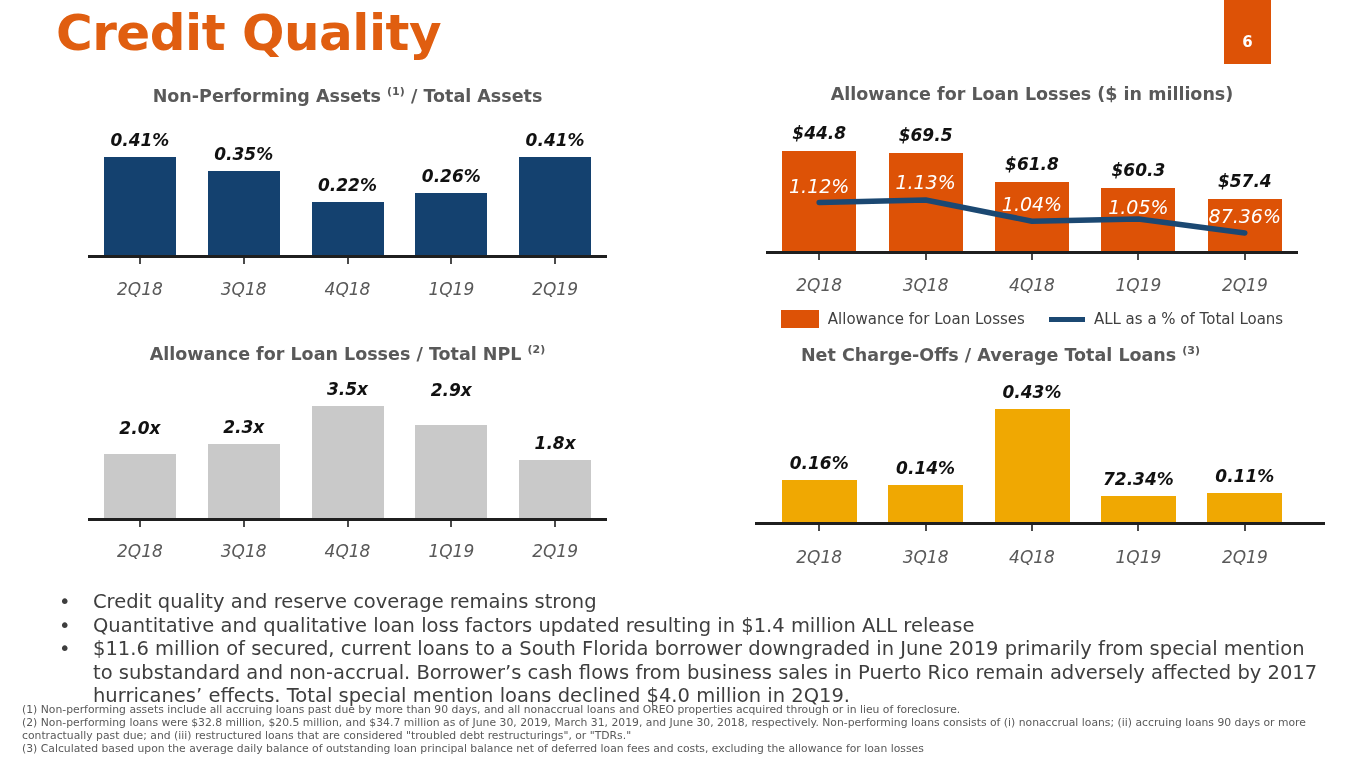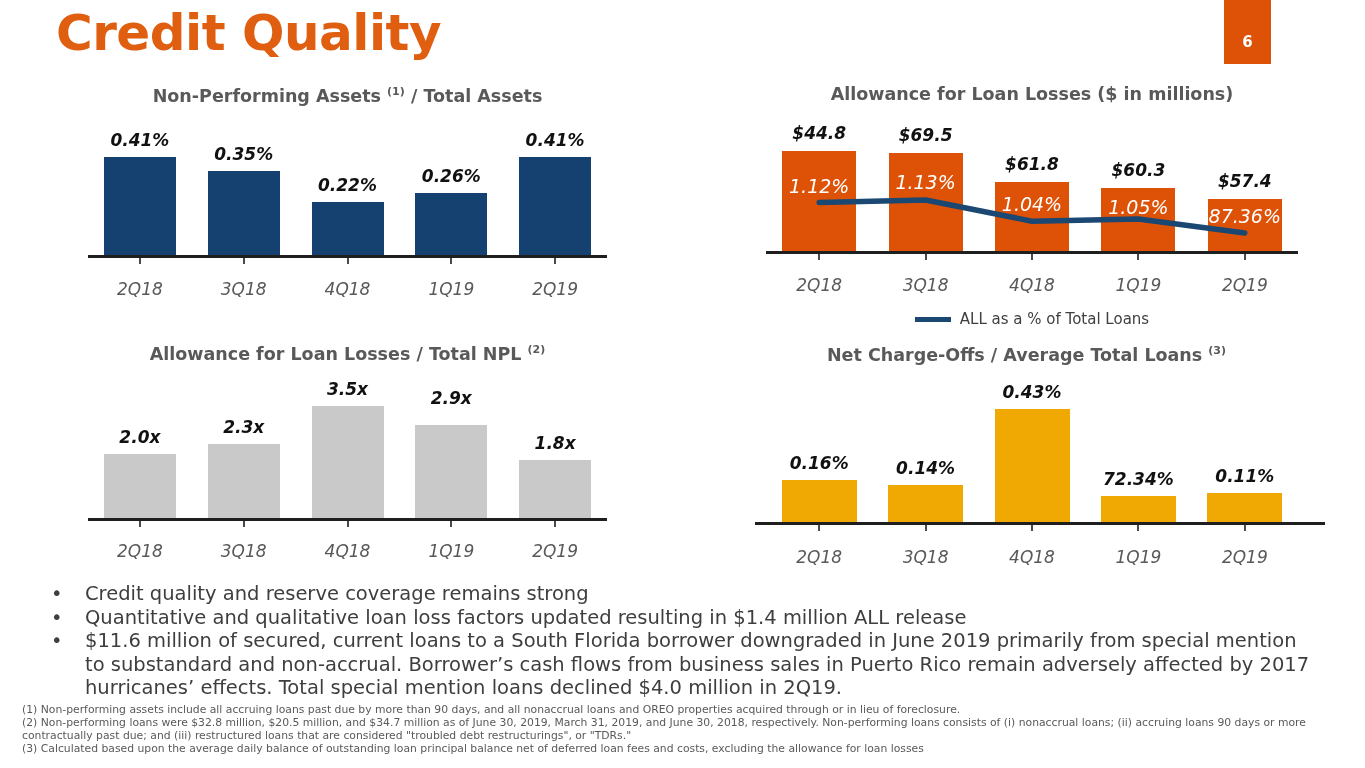--- a/index.html
+++ b/index.html
@@ -8,36 +8,36 @@
   .slide-title{position:absolute;left:56px;top:4px;margin:0;font-size:50px;font-weight:bold;
                color:#E05E10;letter-spacing:-0.5px;}
   .page-badge{position:absolute;left:1224px;top:0;width:47px;height:64px;background:#DD5206;
               color:#fff;font-size:15px;font-weight:bold;display:flex;align-items:flex-end;
               justify-content:center;padding-bottom:13px;box-sizing:border-box;}
   .chart-title{position:absolute;text-align:center;font-size:17.5px;font-weight:bold;color:#595959;}
   .chart-title sup{font-size:11px;}
   #t-npa{left:88px;top:85px;width:519px;}
   #t-all{left:766px;top:83px;width:532px;}
   #t-npl{left:88px;top:343px;width:519px;}
-  #t-nco{left:754px;top:344px;width:545px;}
+  #t-nco{left:728px;top:344px;width:545px;}
   #charts-layer{position:absolute;left:0;top:0;width:1365px;height:672px;font-style:italic;}
   #charts-layer > div{position:absolute;}
   .axis{height:3px;background:#1f1f1f;}
   .bar{}
   .val-label{width:124px;text-align:center;font-size:17px;font-weight:bold;color:#111;line-height:21px;}
   .inside-label{width:104px;text-align:center;font-size:19px;color:#fff;line-height:19px;}
   .tick{width:2px;height:6px;background:#4a4a4a;}
   .x-label{width:90px;text-align:center;font-size:17px;color:#595959;line-height:20px;}
   #line-overlay{position:absolute;left:0;top:0;pointer-events:none;}
   .legend{position:absolute;left:766px;top:310px;width:532px;display:flex;justify-content:center;
           align-items:center;gap:24px;font-size:15px;color:#404040;}
   .legend-item{display:flex;align-items:center;white-space:nowrap;}
   .swatch-bar{width:38px;height:18px;background:#DD5206;margin-right:9px;display:inline-block;}
   .swatch-line{width:36px;height:5px;background:#1B4872;margin-right:9px;display:inline-block;}
-  .bullets{position:absolute;left:48px;top:582px;width:1272px;margin:0;padding:0;list-style:none;
+  .bullets{position:absolute;left:48px;top:582px;width:1272px;margin:8px;padding:0;list-style:none;
            font-size:19.5px;line-height:23.6px;color:#3e3e3e;}
   .bullets li{padding-left:37px;position:relative;}
   .bullets li::before{content:"\2022";position:absolute;left:3px;}
   .footnotes{position:absolute;left:22px;top:703px;width:1343px;font-size:10.8px;line-height:13px;color:#595959;}
   .footnotes p{margin:0;}
 </style>
 </head>
 <body>
 
 <div class="slide">
@@ -107,33 +107,33 @@
       <div class="inside-label" style="left: 1086.4px; top: 198px;">1.05%</div>
       <div class="tick" style="left: 1137.4px; top: 254px;"></div>
       <div class="x-label" style="left: 1093.4px; top: 275px;">1Q19</div>
       <div class="bar" style="left: 1207.8px; top: 199px; width: 74px; height: 52px; background: rgb(221, 82, 6);"></div>
       <div class="val-label" style="left: 1182.8px; top: 171px;">$57.4</div>
       <div class="inside-label" style="left: 1192.8px; top: 207px;">87.36%</div>
       <div class="tick" style="left: 1243.8px; top: 254px;"></div>
       <div class="x-label" style="left: 1199.8px; top: 275px;">2Q19</div>
       <div class="axis" style="left: 88px; top: 518px; width: 519px;"></div>
       <div class="bar" style="left: 103.9px; top: 454px; width: 72px; height: 64px; background: rgb(201, 201, 201);"></div>
-      <div class="val-label" style="left: 77.9px; top: 427px;">2.0x</div>
+      <div class="val-label" style="left: 77.9px; top: 418px;">2.0x</div>
       <div class="tick" style="left: 138.9px; top: 521px;"></div>
       <div class="x-label" style="left: 94.9px; top: 541px;">2Q18</div>
       <div class="bar" style="left: 207.7px; top: 444px; width: 72px; height: 74px; background: rgb(201, 201, 201);"></div>
       <div class="val-label" style="left: 181.7px; top: 417px;">2.3x</div>
       <div class="tick" style="left: 242.7px; top: 521px;"></div>
       <div class="x-label" style="left: 198.7px; top: 541px;">3Q18</div>
       <div class="bar" style="left: 311.5px; top: 406px; width: 72px; height: 112px; background: rgb(201, 201, 201);"></div>
       <div class="val-label" style="left: 285.5px; top: 379px;">3.5x</div>
       <div class="tick" style="left: 346.5px; top: 521px;"></div>
       <div class="x-label" style="left: 302.5px; top: 541px;">4Q18</div>
       <div class="bar" style="left: 415.3px; top: 425px; width: 72px; height: 93px; background: rgb(201, 201, 201);"></div>
-      <div class="val-label" style="left: 389.3px; top: 388px;">2.9x</div>
+      <div class="val-label" style="left: 389.3px; top: 380px;">2.9x</div>
       <div class="tick" style="left: 450.3px; top: 521px;"></div>
       <div class="x-label" style="left: 406.3px; top: 541px;">1Q19</div>
       <div class="bar" style="left: 519.1px; top: 460px; width: 72px; height: 58px; background: rgb(201, 201, 201);"></div>
       <div class="val-label" style="left: 493.1px; top: 433px;">1.8x</div>
       <div class="tick" style="left: 554.1px; top: 521px;"></div>
       <div class="x-label" style="left: 510.1px; top: 541px;">2Q19</div>
       <div class="axis" style="left: 755px; top: 522px; width: 570px;"></div>
       <div class="bar" style="left: 781.7px; top: 480px; width: 75px; height: 42px; background: rgb(240, 168, 2);"></div>
       <div class="val-label" style="left: 757.2px; top: 453px;">0.16%</div>
       <div class="tick" style="left: 818.2px; top: 525px;"></div>
@@ -155,20 +155,24 @@
       <div class="tick" style="left: 1243.8px; top: 525px;"></div>
       <div class="x-label" style="left: 1199.8px; top: 547px;">2Q19</div>
     </div>
 
   <svg id="line-overlay" width="1365" height="768" viewBox="0 0 1365 768">
     <polyline id="all-line" fill="none" stroke-linejoin="round" stroke-linecap="round" points="819.2,202.4 925.6,200.0 1032.0,221.2 1138.4,218.9 1244.8,233.0" stroke="#1B4872" stroke-width="5.5"></polyline>
   </svg>
 
   <div class="legend">
     <span class="legend-item">
+      <span class="swatch-bar" style="background: rgb(221, 82, 6);"></span>
+      <span class="legend-text">Allowance for Loan Losses</span>
+    </span>
+    <span class="legend-item">
       <span class="swatch-line" style="background: rgb(27, 72, 114);"></span>
       <span class="legend-text">ALL as a % of Total Loans</span>
     </span>
   </div>
 
   <ul class="bullets" id="bullets">
       <li>Credit quality and reserve coverage remains strong</li>
       <li>Quantitative and qualitative loan loss factors updated resulting in $1.4 million ALL release</li>
       <li>$11.6 million of secured, current loans to a South Florida borrower downgraded in June 2019 primarily from special mention to substandard and non-accrual. Borrower’s cash flows from business sales in Puerto Rico remain adversely affected by 2017 hurricanes’ effects. Total special mention loans declined $4.0 million in 2Q19.</li>
     </ul>

